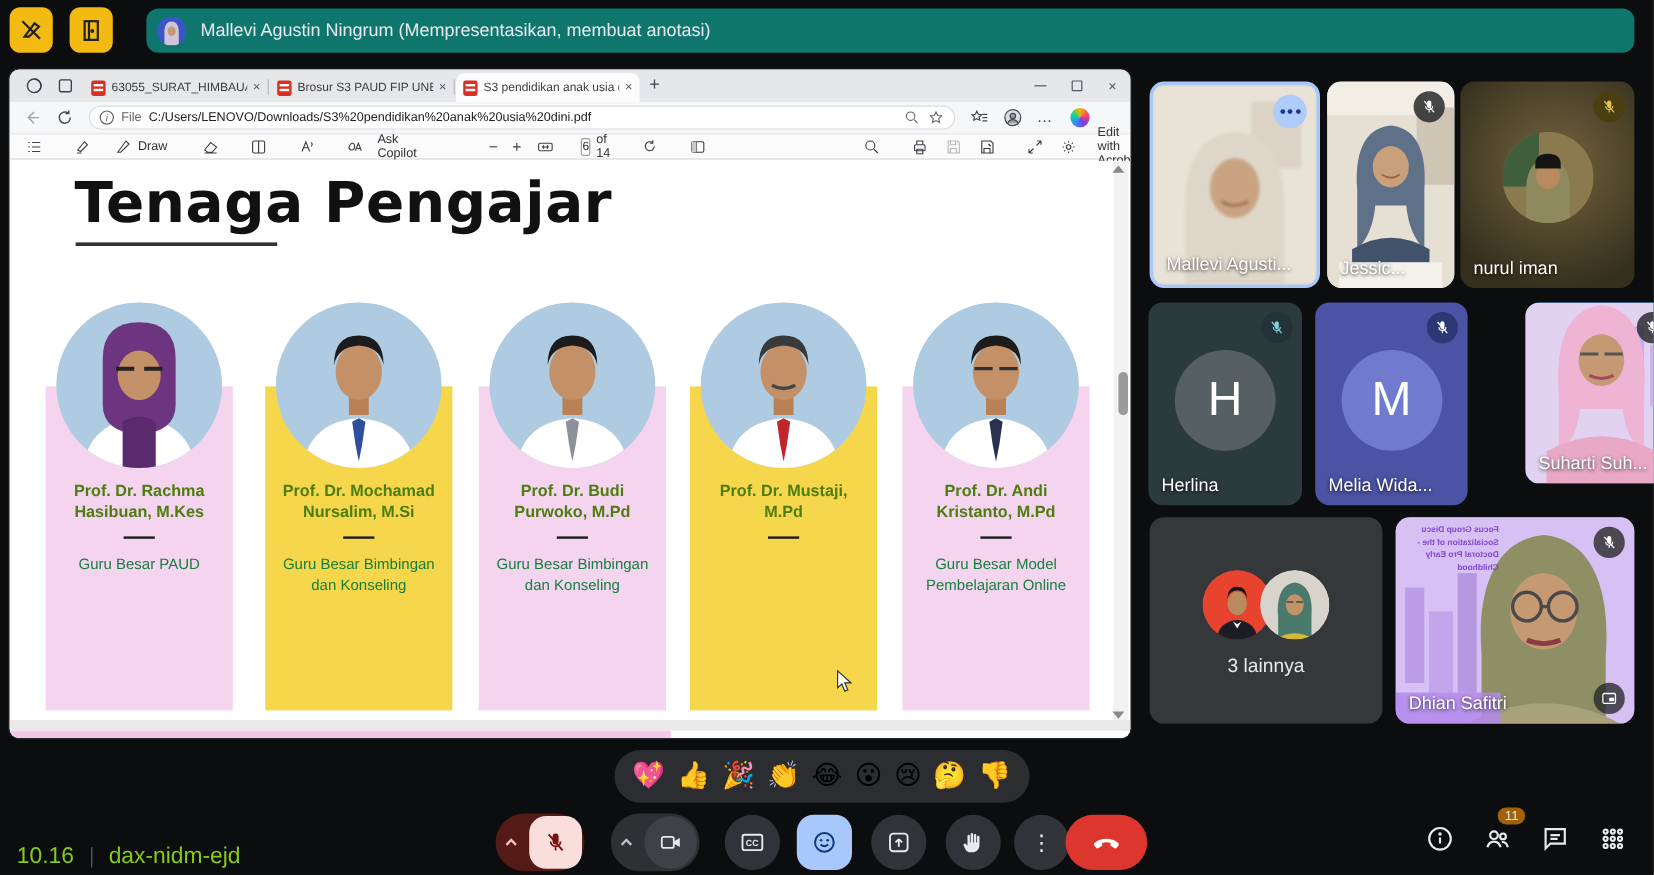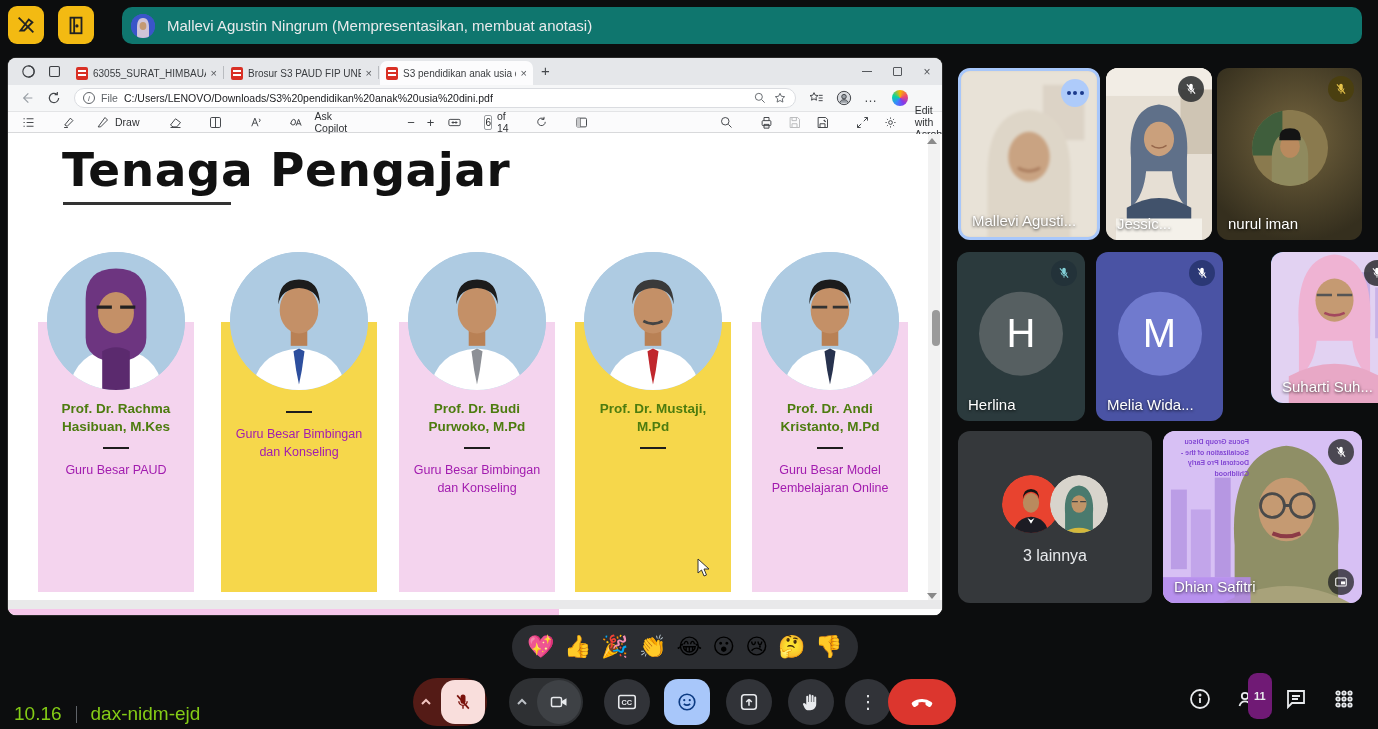--- a/index.html
+++ b/index.html
@@ -73,21 +73,21 @@
   .pdf-underline { position:absolute; left:55px; top:68px; width:168px; height:2.5px; background:#333; }
 
   .prof { position:absolute; top:118px; width:156px; }
   .prof-photo { position:relative; z-index:2; width:138px; height:138px; border-radius:50%;
     margin:0 auto; overflow:hidden; background:#aecbe2; }
   .prof-card { position:relative; margin-top:-68px; padding:78px 8px 0 8px; height:270px; text-align:center; }
   .prof-card.pink { background:#f4d4ee; }
   .prof-card.yellow { background:#f6d74b; }
   .prof-name { font-size:13.5px; font-weight:bold; color:#4d7c0f; line-height:1.35; }
   .prof-dash { width:26px; height:2px; background:#1d1d1d; margin:11px auto 13px auto; }
-  .prof-role { font-size:12.5px; color:#a21caf; line-height:1.4; }
+  .prof-role { font-size:12.5px; color:#15803d; line-height:1.4; }
 
   .vtrack { position:absolute; right:2px; top:0; width:12px; height:481px; background:#f2f2f2; }
   .vthumb { position:absolute; right:2px; top:176px; width:8px; height:36px; background:#9a9a9a; border-radius:4px; }
   .varrow { position:absolute; right:3px; width:0; height:0; border-left:5px solid transparent; border-right:5px solid transparent; }
   .varrow.up { top:4px; border-bottom:6px solid #8a8a8a; }
   .varrow.down { bottom:16px; border-top:6px solid #8a8a8a; }
   .strip-gray { position:absolute; left:0; bottom:6px; width:100%; height:9px; background:#e9e9ea; }
   .strip-pink { position:absolute; left:0; bottom:0; width:59%; height:6px; background:#f6c7ea; }
   .strip-white { position:absolute; left:59%; bottom:0; width:41%; height:6px; background:#fdfdfd; }
   .cursor { position:absolute; left:689px; top:424px; width:13px; height:19px; z-index:5; }
@@ -134,22 +134,22 @@
   .cam-group { background:#2e3033; }
   .cam-inner { width:44px; height:44px; border-radius:50%; background:#3e4145; margin:2px;
     display:flex; align-items:center; justify-content:center; }
   .emoji-btn { width:46px; height:46px; border-radius:14px; background:#a8c7fa;
     display:flex; align-items:center; justify-content:center; }
   .end-btn { width:68px; height:46px; border-radius:23px; background:#dc362e;
     display:flex; align-items:center; justify-content:center; }
   .rightics { position:absolute; right:22px; top:72px; display:flex; align-items:center; gap:24px; }
   .rightics .ric { position:relative; width:24px; height:24px; }
   .rightics svg { width:24px; height:24px; stroke:#e8eaed; fill:none; stroke-width:1.8; }
-  .count-badge { position:absolute; top:-14px; left:12px; background:#701a75; color:#e8eaed;
-    font-size:11px; border-radius:9px; padding:17px 6px;font-weight:bold; }
+  .count-badge { position:absolute; top:-14px; left:12px; background:#a16207; color:#e8eaed;
+    font-size:11px; border-radius:9px; padding:1px 6px; }
 </style>
 </head>
 <body>
 
 <div class="screen">
 
   <div class="topbar">
     <div class="ybtn" style="left:8px">
       <svg viewBox="0 0 24 24">
         <path d="M6 18 L15 6 L19 9 L10 18 Z M6 18 l4 0"></path>
@@ -385,20 +385,21 @@
           <svg viewBox="0 0 100 100">
               <circle cx="50" cy="50" r="50" fill="#aecbe2"></circle>
             <path d="M16 100 Q20 72 50 70 Q80 72 84 100 Z" fill="#fff"></path>
             <rect x="44" y="54" width="12" height="14" fill="#b98155"></rect>
             <ellipse cx="50" cy="42" rx="14" ry="17" fill="#c49067"></ellipse>
             <path d="M35 38 Q35 20 50 20 Q65 20 65 38 Q63 27 50 26 Q37 27 35 38 Z" fill="#1c1c1c"></path>
             <path d="M50 70 L46 72 L48 86 L50 96 L52 86 L54 72 Z" fill="#2d4f9e"></path>
             </svg>
         </div>
         <div class="prof-card yellow">
+          <div class="prof-name">Prof. Dr. Mochamad Nursalim, M.Si</div>
           <div class="prof-dash"></div>
           <div class="prof-role">Guru Besar Bimbingan dan Konseling</div>
         </div>
       </div>
 
       <div class="prof" style="left:391px">
         <div class="prof-photo">
           <svg viewBox="0 0 100 100">
               <circle cx="50" cy="50" r="50" fill="#aecbe2"></circle>
             <path d="M16 100 Q20 72 50 70 Q80 72 84 100 Z" fill="#fff"></path>

